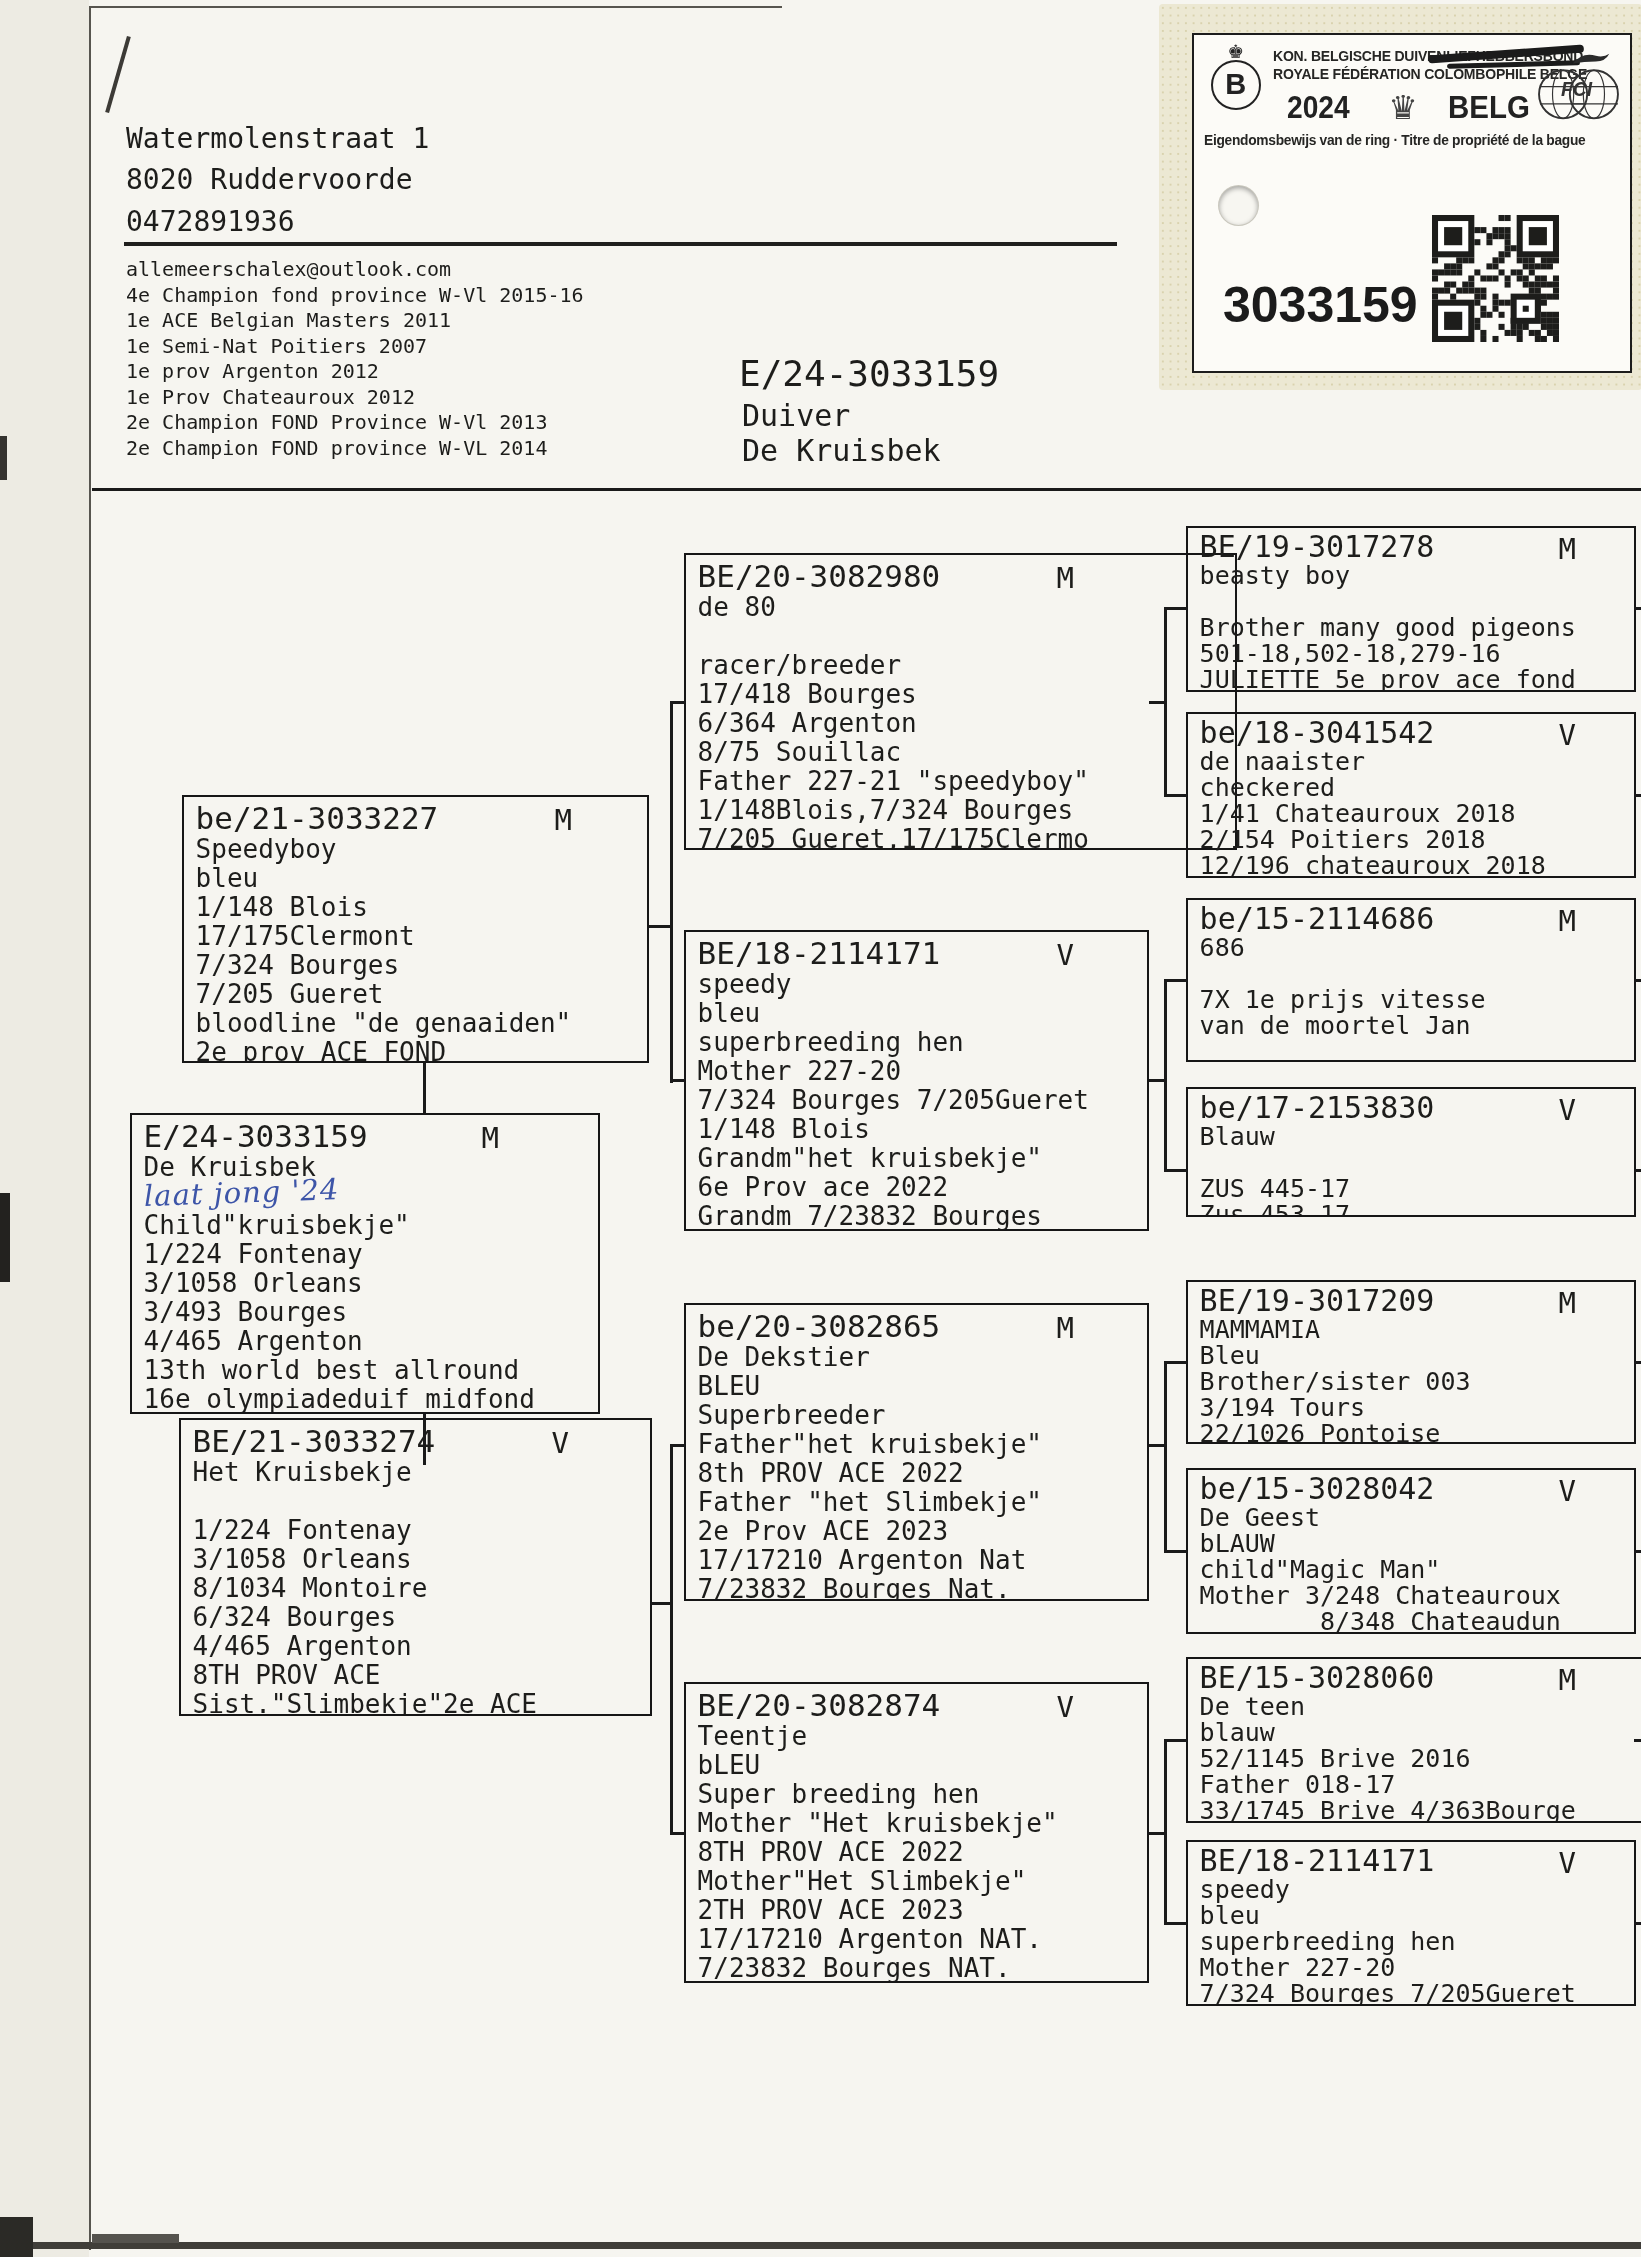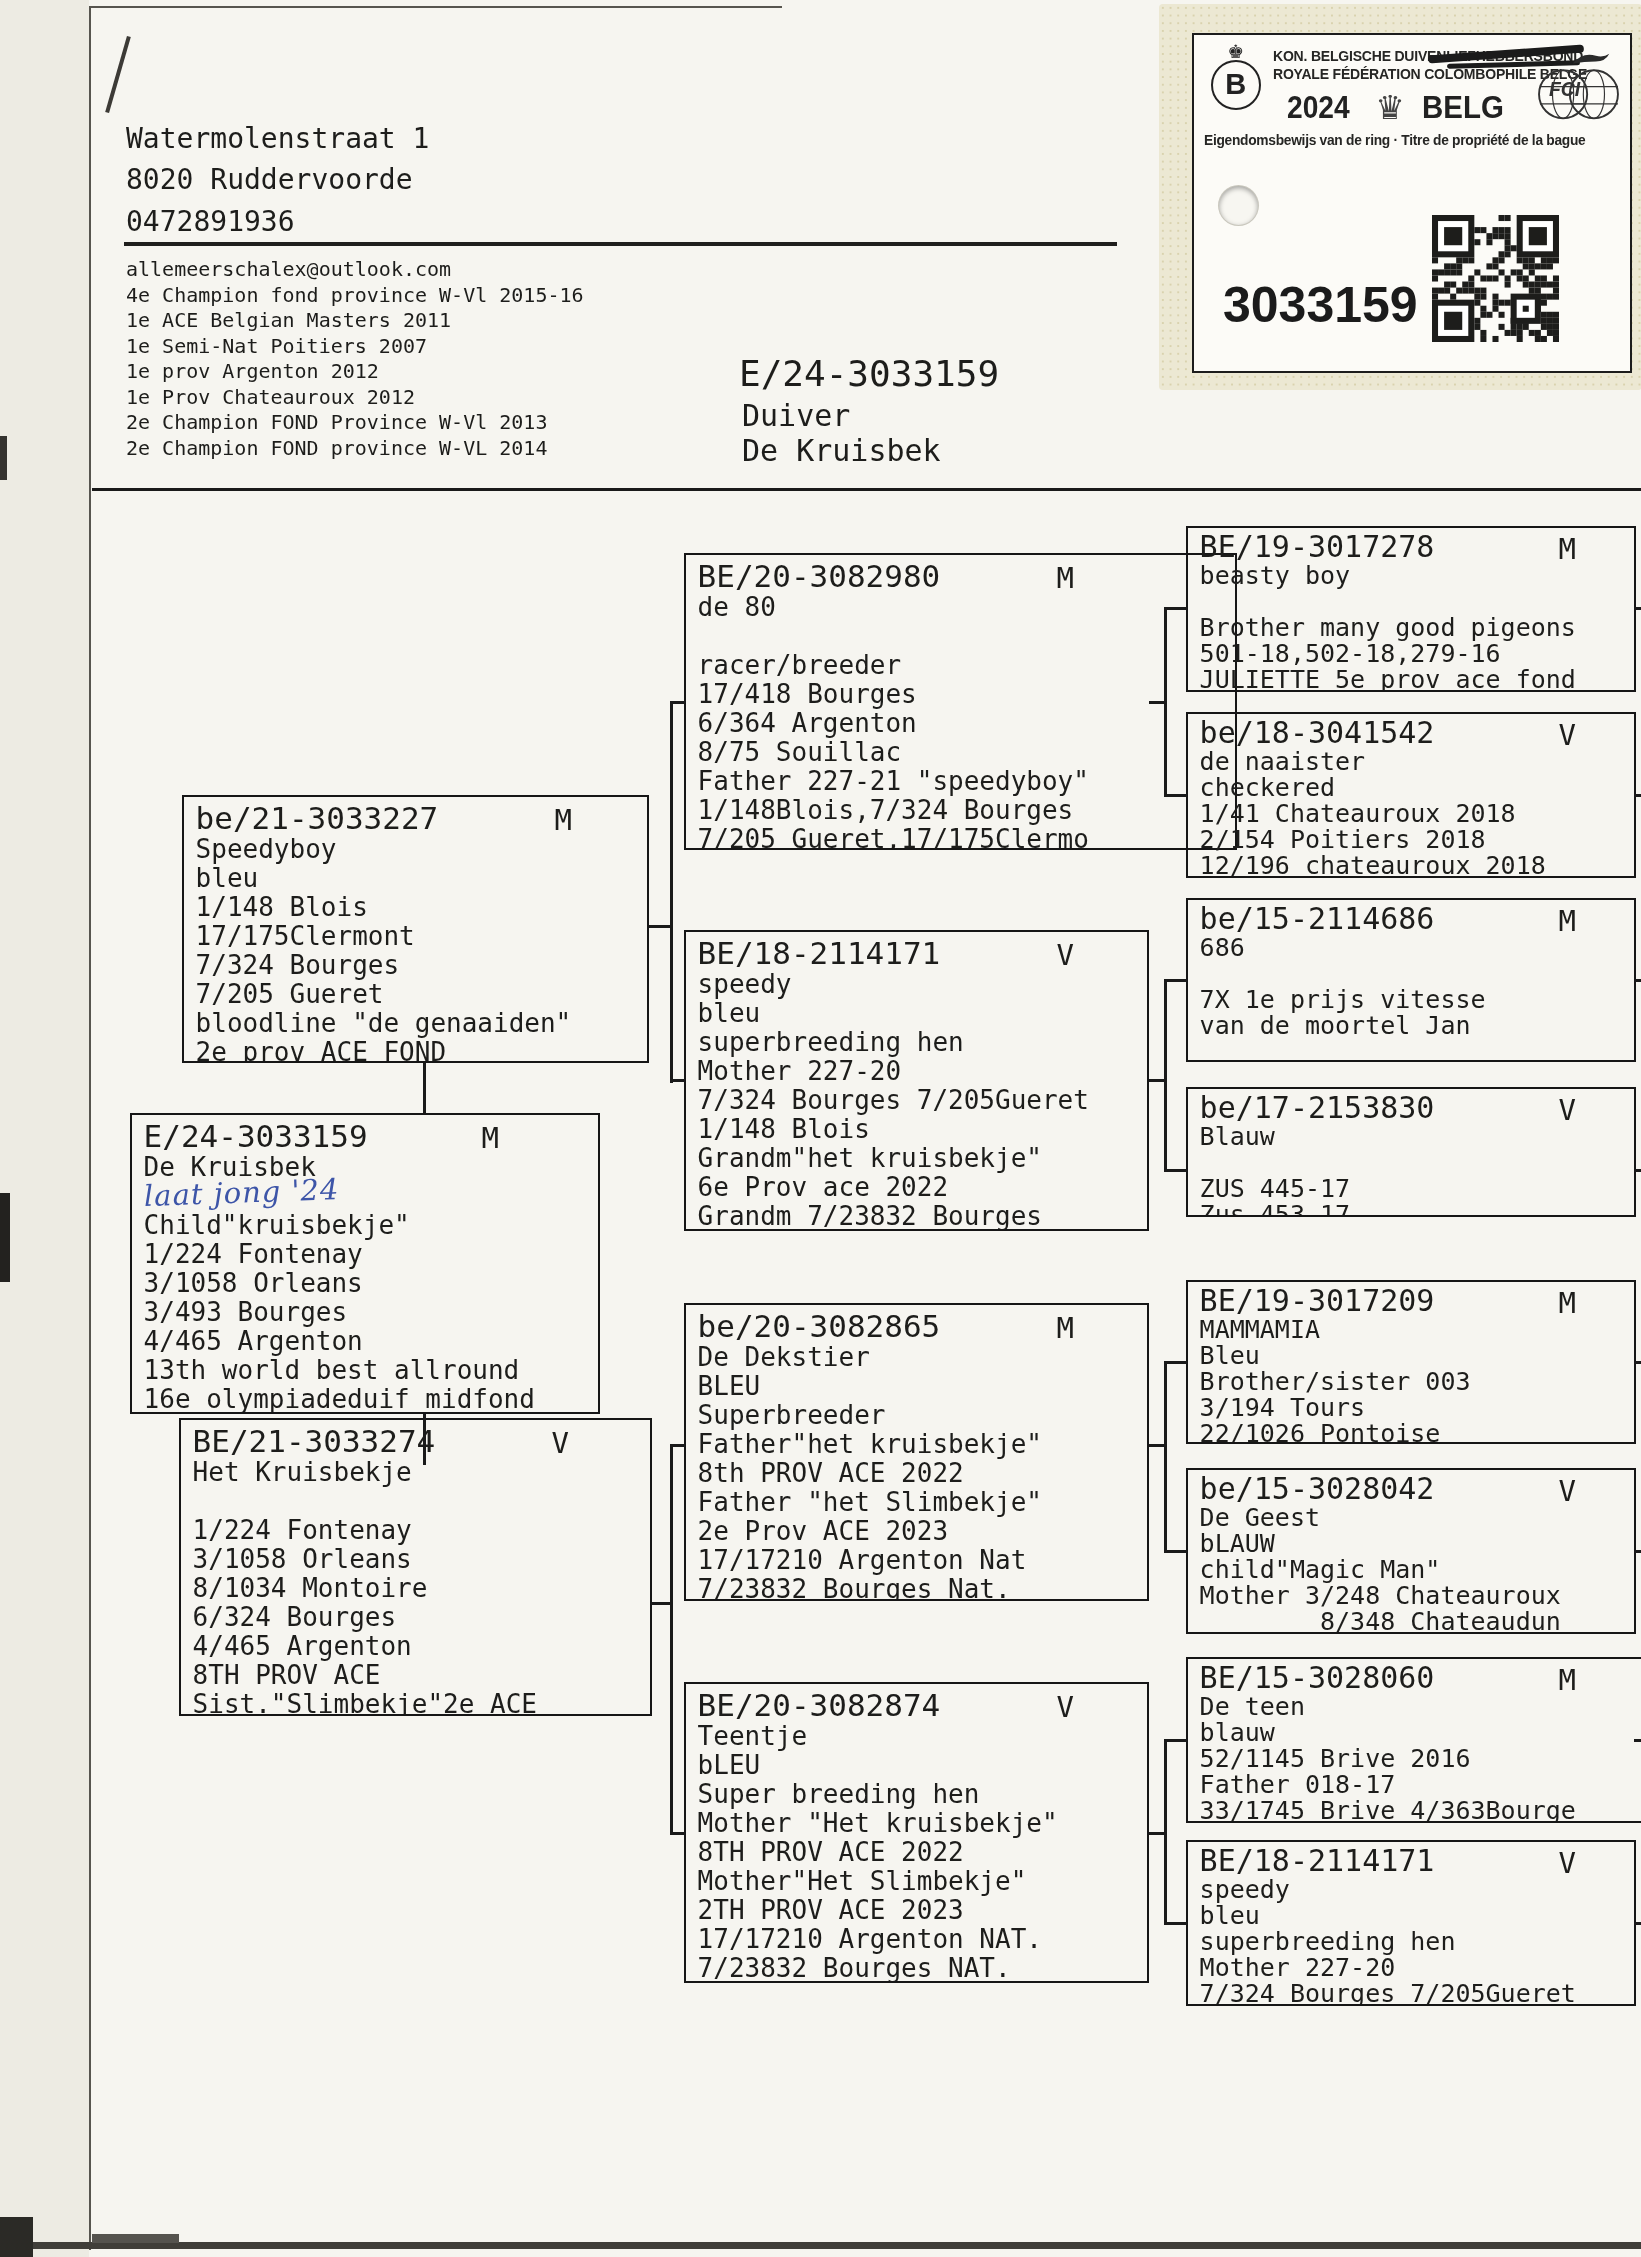--- a/index.html
+++ b/index.html
@@ -29,23 +29,23 @@
   .kbdb .crown{font-family:"DejaVu Sans",sans-serif;font-size:18.3px;line-height:17.4px;color:#222;}
   .kbdb .bcirc{width:46px;height:46px;border:2.9px solid #222;border-radius:50%;margin:0 auto;
                font-size:29px;font-weight:bold;line-height:44px;color:#222;}
   .fed{position:absolute;left:79px;top:12.6px;width:299px;font-size:14px;font-weight:bold;
        line-height:18px;color:#262624;letter-spacing:-0.2px;white-space:pre;}
   .scrib1{position:absolute;left:234px;top:15.4px;width:156px;height:7.7px;background:#1b1b1b;
           border-radius:3.9px;transform:rotate(-4deg);}
   .scrib2{position:absolute;left:253px;top:27px;width:133px;height:4.8px;background:#1b1b1b;
           border-radius:2.9px;transform:rotate(-1.5deg);}
   .fci{position:absolute;left:340px;top:15.4px;width:89px;height:77px;}
-  .fci .fci-label{position:absolute;left:15px;top:29px;font-size:19.3px;font-style:italic;
+  .fci .fci-label{position:absolute;left:27px;top:29px;font-size:19.3px;font-style:italic;
                   font-weight:bold;color:#333;}
-  .year-row{position:absolute;left:93px;top:54px;display:flex;align-items:center;gap:17px;}
+  .year-row{position:absolute;left:93px;top:54px;display:flex;align-items:center;gap:30px;}
   .year-row .yr{font-size:32px;font-weight:bold;transform:scaleX(0.88);transform-origin:left;color:#222;}
   .year-row .crown2{font-family:"DejaVu Sans",sans-serif;font-size:33px;line-height:33px;color:#444;}
   .year-row .ctry{font-size:32px;font-weight:bold;transform:scaleX(0.92);transform-origin:left;color:#222;}
   .owner-line{position:absolute;left:9.7px;top:97px;width:425px;font-size:14.5px;font-weight:bold;
               letter-spacing:-0.3px;white-space:nowrap;transform:scaleX(0.95);transform-origin:left;color:#262624;}
   .hole{position:absolute;left:25px;top:151px;width:39px;height:39px;border-radius:50%;background:#f7f6f1;
         box-shadow:inset 0 1.9px 4.8px rgba(0,0,0,0.35),0 0 0 1px #c9c7bd;}
   .big-num{position:absolute;left:29px;top:241px;font-size:50px;font-weight:bold;color:#1b1b1b;
            font-family:"Liberation Sans",sans-serif;}
   .qr{position:absolute;left:238px;top:180px;width:127px;height:127px;}

